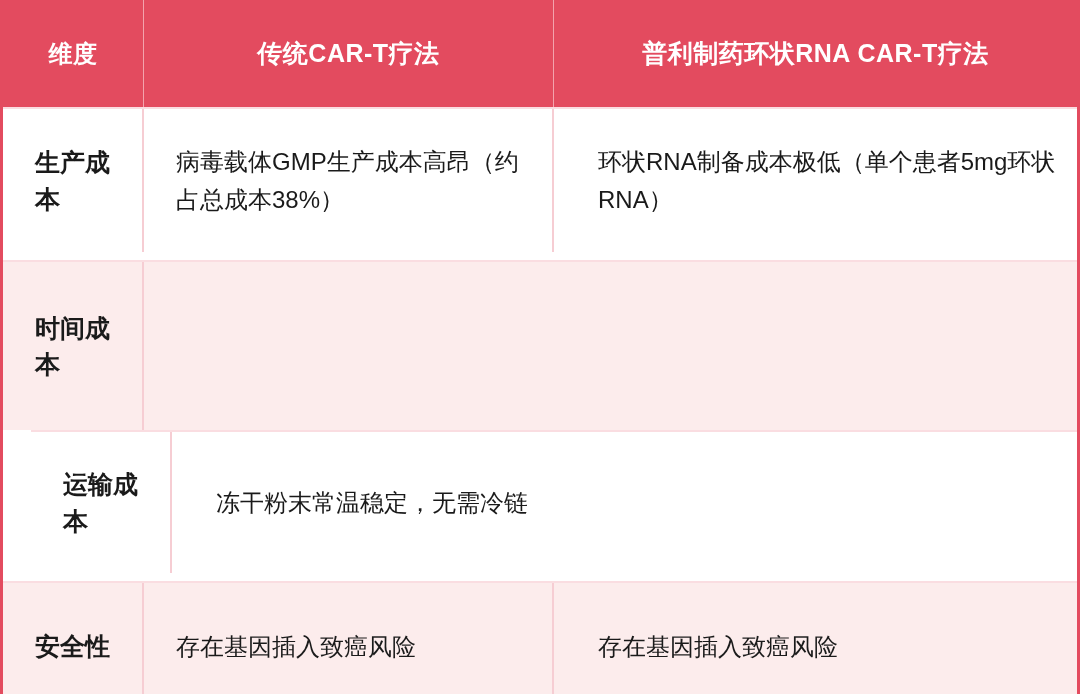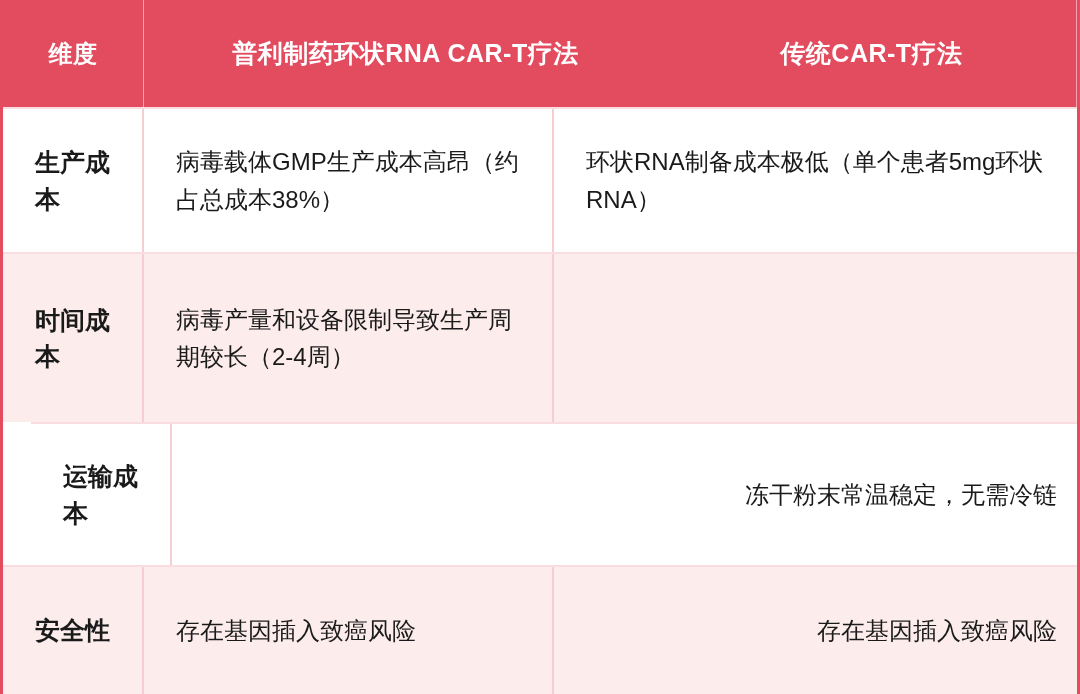--- a/index.html
+++ b/index.html
@@ -65,21 +65,21 @@
     display: flex;
     box-sizing: border-box;
     border-top: 2px solid #fadde1;
   }
   .table-row.r1 { flex: 0 0 145px; height: 145px; }
   .table-row.r2 { flex: 0 0 170px; height: 170px; }
   .table-row.r3 { flex: 0 0 143px; height: 143px; margin-left: 28px; }
   .table-row.r4 { flex: 0 0 129px; height: 129px; }
 
   .table-row.shade-white { background: #ffffff; }
-  .table-row.shade-pink  { background: #fcecec; }
+  .table-row.shade-pink  { background: #fcecec; margin-top: 8px; }
 
   .table-row .cell {
     box-sizing: border-box;
     display: flex;
     align-items: center;
     color: #1a1a1a;
   }
   .table-row .cell.dim {
     width: 141px;
     flex: 0 0 141px;
@@ -96,62 +96,58 @@
     border-right: 2px solid #f6cdd3;
     font-size: 24px;
     line-height: 1.55;
     padding-left: 32px;
     padding-right: 26px;
   }
   .table-row .cell.col-b {
     flex: 1 1 auto;
     font-size: 24px;
     line-height: 1.55;
-    padding-left: 32px;
+    padding-left: 44px;
     padding-right: 20px;
-    justify-content: flex-end;
   }
 
   .cell-text { display: block; }
 </style>
 </head>
 <body>
 
 <div class="comparison-table">
 
   <div class="table-header">
     <div class="cell dim">
       <span class="cell-text">维度</span>
     </div>
+    <div class="cell col-a">
+      <span class="cell-text">传统CAR-T疗法</span>
+    </div>
     <div class="cell col-b">
       <span class="cell-text">普利制药环状RNA CAR-T疗法</span>
-    </div>
-    <div class="cell col-a">
-      <span class="cell-text">传统CAR-T疗法</span>
     </div>
   </div>
 
   <div class="table-row r1 shade-white">
     <div class="cell dim">
       <span class="cell-text">生产成本</span>
     </div>
     <div class="cell col-a">
       <span class="cell-text">病毒载体GMP生产成本高昂（约占总成本38%）</span>
     </div>
     <div class="cell col-b">
       <span class="cell-text">环状RNA制备成本极低（单个患者5mg环状RNA）</span>
     </div>
   </div>
 
   <div class="table-row r2 shade-pink">
     <div class="cell dim">
       <span class="cell-text">时间成本</span>
-    </div>
-    <div class="cell col-a">
-      <span class="cell-text">病毒产量和设备限制导致生产周期较长（2-4周）</span>
     </div>
   </div>
 
   <div class="table-row r3 shade-white">
     <div class="cell dim">
       <span class="cell-text">运输成本</span>
     </div>
     <div class="cell col-b">
       <span class="cell-text">冻干粉末常温稳定，无需冷链</span>
     </div>

